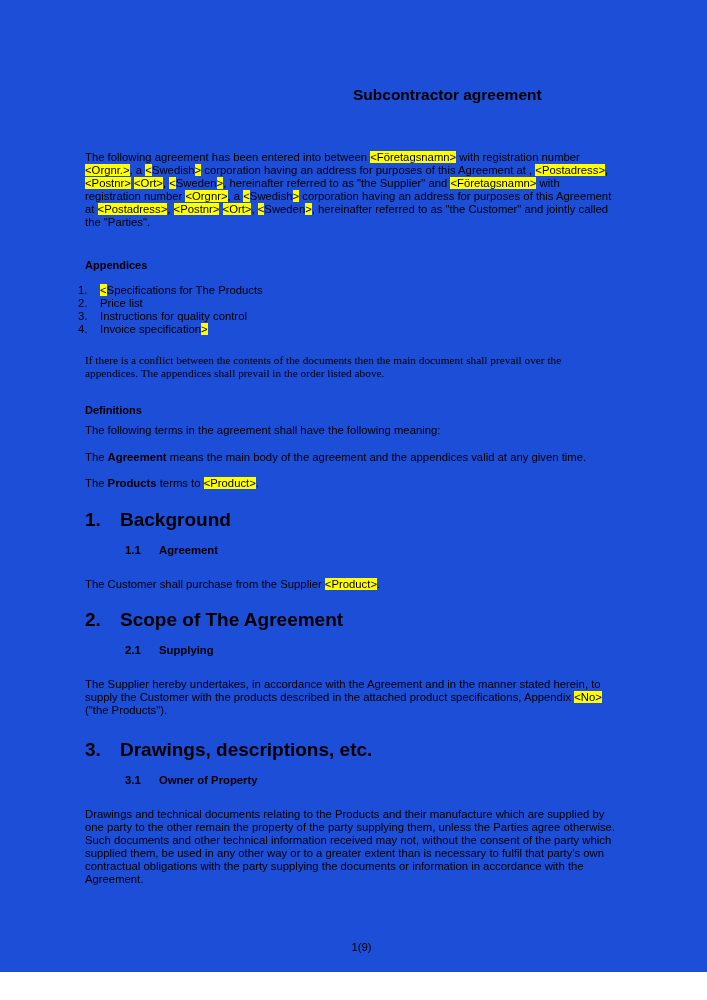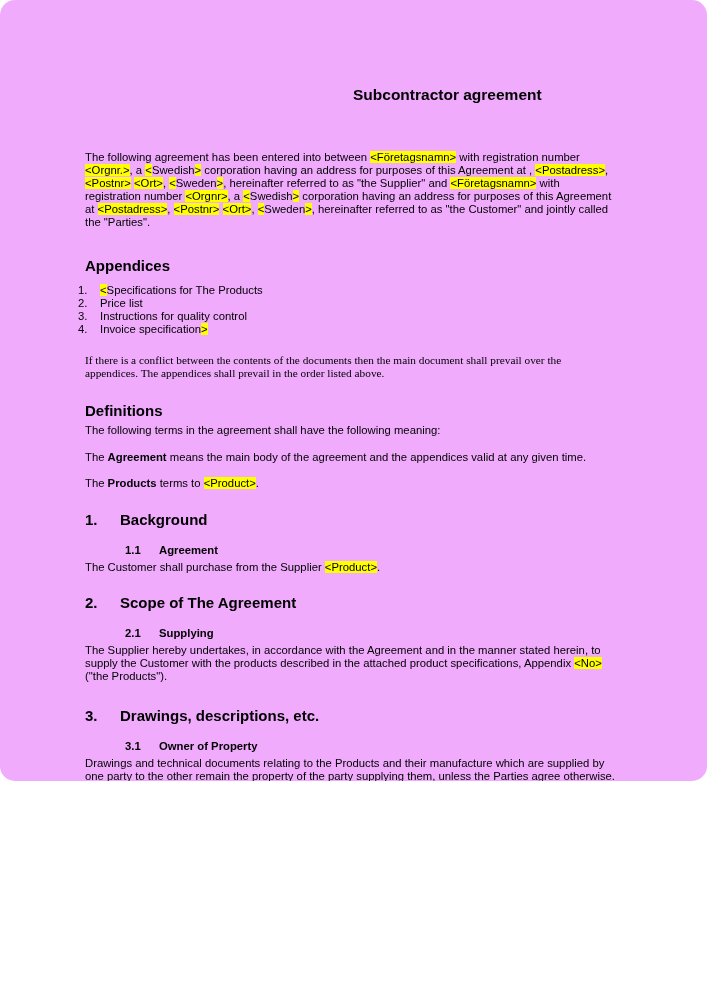--- a/index.html
+++ b/index.html
@@ -1,44 +1,44 @@
 <!DOCTYPE html>
 <html style="--hl: #ffff00;"><head>
 <meta charset="utf-8">
 <style>
   * { box-sizing: border-box; }
   html, body { margin: 0; padding: 0; background: #ffffff; }
   .page {
-    width: 707px; height: 781px; background: #f0abfc; position: relative;
+    width: 707px; height: 972px; background: #1d4ed8; position: relative;
     font-family: "Liberation Sans", "DejaVu Sans", sans-serif;
     font-size: 11.3px; line-height: 13px; color: #000;
-    padding: 86px 90px 0 85px; overflow: hidden; border-radius: 15px;
+    padding: 86px 90px 0 85px; overflow: hidden;
   }
   p { margin: 0; }
   .title { font-size: 15.5px; line-height: 18px; font-weight: 700; margin-left: 268px; white-space: nowrap; }
   .intro { margin-top: 47px; }
-  .h-major { font-size: 15px; line-height: 17px; font-weight: 700; }
+  .h-major { font-size: 11px; line-height: 17px; font-weight: 700; }
   .h-appendices { margin-top: 28px; }
   .lead-appendices { margin-top: 7px; }
   .appendix-list { margin-top: 10px; margin-left: -7px; }
   .li { line-height: 13px; }
   .linum { display: inline-block; width: 22px; }
   .conflict { margin-top: 18px; font-family: Liberation Serif, serif; }
   .h-definitions { margin-top: 22px; }
   .lead-definitions { margin-top: 5px; }
   .def-1 { margin-top: 14px; }
   .def-2 { margin-top: 13px; }
-  .h1 { font-size: 15px; line-height: 18px; font-weight: 700; }
+  .h1 { font-size: 19px; line-height: 18px; font-weight: 700; }
   .h1num { display: inline-block; width: 35px; font-weight: 700; }
   .sec1-h { margin-top: 21px; }
   .sec2-h { margin-top: 20px; }
   .sec3-h { margin-top: 24px; }
   .h2s { font-weight: 700; margin-top: 15px; line-height: 13px; }
   .h2num { display: inline-block; width: 34px; margin-left: 40px; }
-  .subbody { margin-top: 4px; }
+  .subbody { margin-top: 21px; }
   .footer { position: absolute; top: 941px; left: 8px; width: 707px; text-align: center; line-height: 13px; }
   .hl { background: var(--hl, #ffff00); }
   .b { font-weight: 700; }
 </style>
 </head>
 <body>
 
 <div class="page">
 
   <div class="title">Subcontractor agreement</div>

